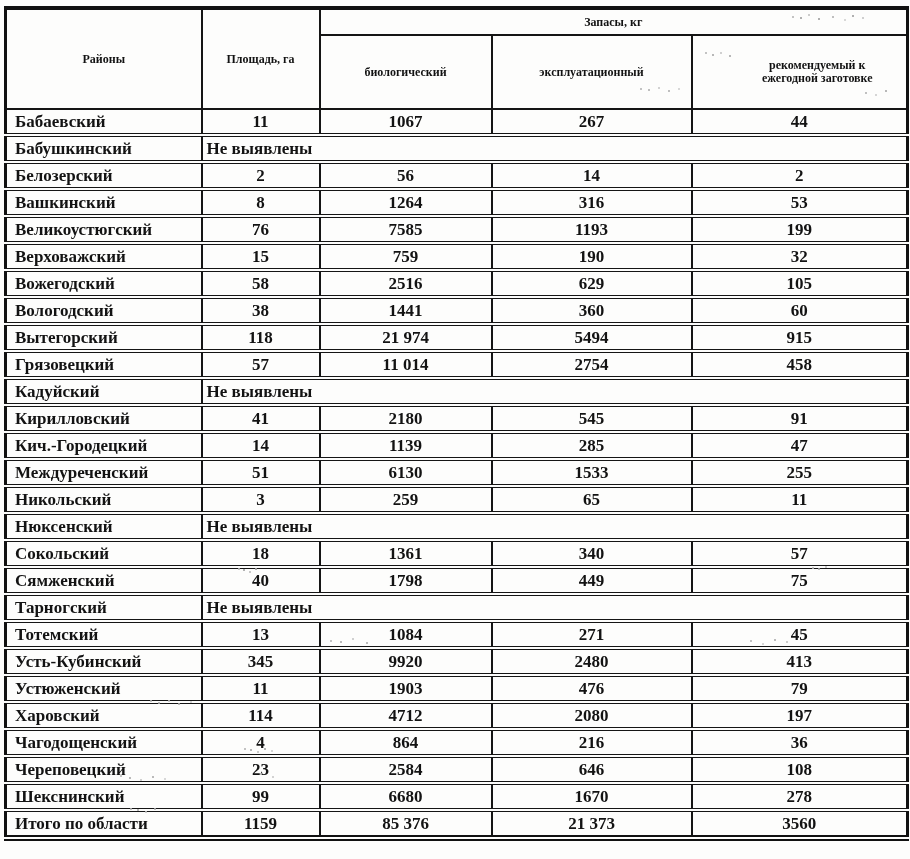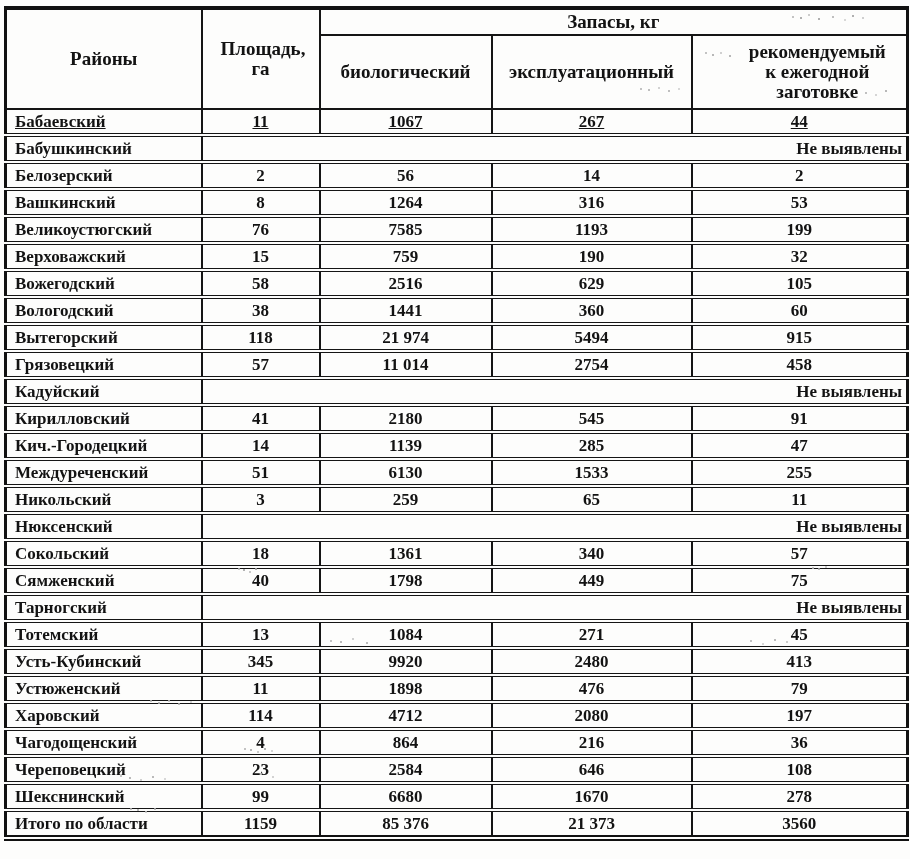--- a/index.html
+++ b/index.html
@@ -35,46 +35,46 @@
   th,td{
     border:2px solid #151515;
     padding:0 4px;
     vertical-align:middle;
     text-align:center;
     overflow:hidden;
     white-space:nowrap;
   }
   thead th{
     font-weight:bold;
-    font-size:19px;
+    font-size:12px;
   }
   thead tr.h1 th.group{height:24px;}
   thead tr.h2 th{height:72px;white-space:normal;}
   thead th.wrapnarrow span{
     display:inline-block;
     max-width:150px;
     white-space:normal;
     margin-left:36px;
   }
   thead th.areahdr span{
     display:inline-block;
     max-width:80px;
     white-space:normal;
     text-align:center;
   }
   tbody td{
     height:23px;
     border-top:4px double #151515;
   }
-  tbody tr:first-child td{border-top:2px solid #151515;text-decoration:underline;}
+  tbody tr:first-child td{border-top:2px solid #151515;}
   td.c-district{
     text-align:left;
     padding-left:8px;
   }
-  td.c-notfound{text-align:right;margin-left:8px;}
+  td.c-notfound{text-align:left;margin-left:8px;}
   .noise{
     position:absolute;
     width:2px;height:2px;
     background:#b5b5b5;
     pointer-events:none;
     opacity:.8;
   }
   .n1{left:792px;top:16px;box-shadow:8px 1px #9e9e9e,16px -2px #c0c0c0,26px 2px #9e9e9e,40px 0 #b0b0b0,52px 3px #cfcfcf,60px -1px #9e9e9e,70px 1px #c4c4c4;}
   .n2{left:705px;top:52px;box-shadow:7px 2px #a8a8a8,15px 0 #c6c6c6,24px 3px #a8a8a8,160px 40px #b2b2b2,170px 42px #cccccc,180px 38px #a8a8a8;}
   .n3{left:640px;top:88px;box-shadow:8px 1px #b0b0b0,18px -1px #c8c8c8,28px 2px #b0b0b0,38px 0 #d0d0d0;}
@@ -242,21 +242,21 @@
         <tr>
           <td class="c-district">Усть-Кубинский</td>
           <td class="c-num">345</td>
           <td class="c-num">9920</td>
           <td class="c-num">2480</td>
           <td class="c-num">413</td>
         </tr>
         <tr>
           <td class="c-district">Устюженский</td>
           <td class="c-num">11</td>
-          <td class="c-num">1898</td>
+          <td class="c-num">1903</td>
           <td class="c-num">476</td>
           <td class="c-num">79</td>
         </tr>
         <tr>
           <td class="c-district">Харовский</td>
           <td class="c-num">114</td>
           <td class="c-num">4712</td>
           <td class="c-num">2080</td>
           <td class="c-num">197</td>
         </tr>

